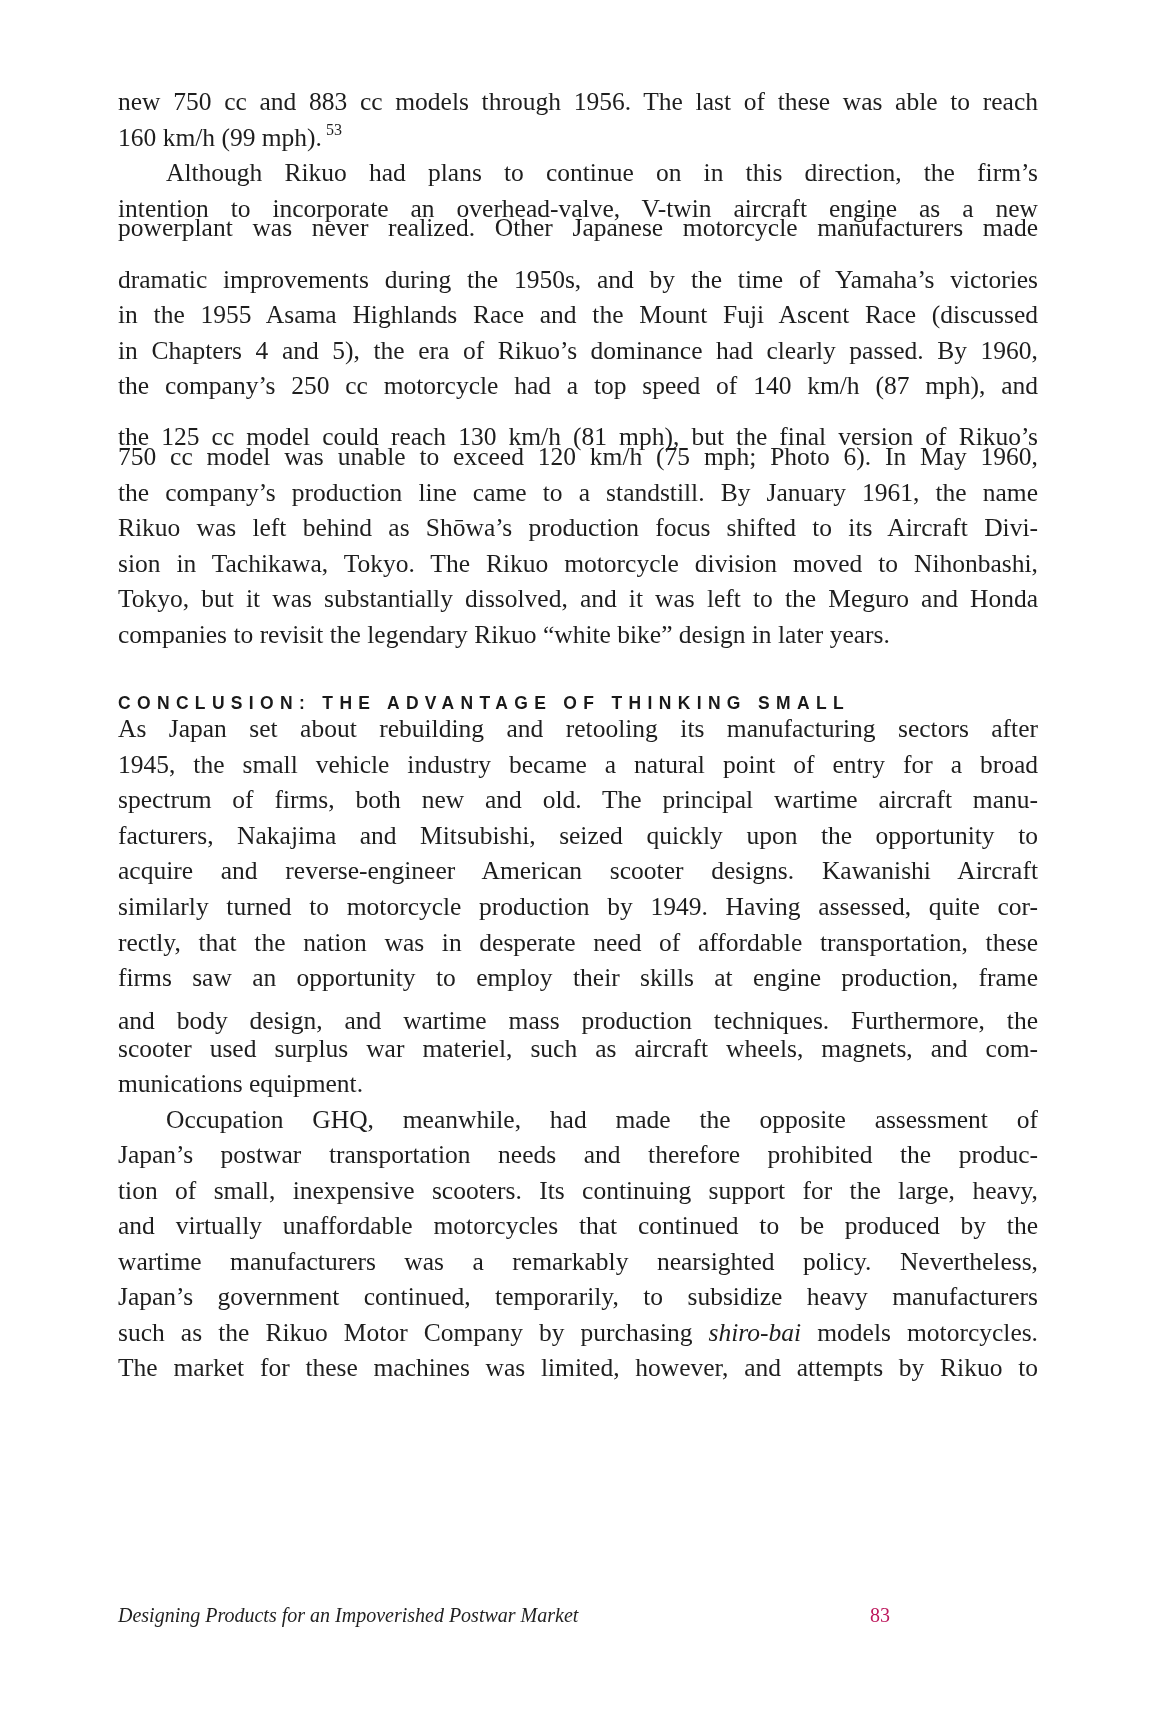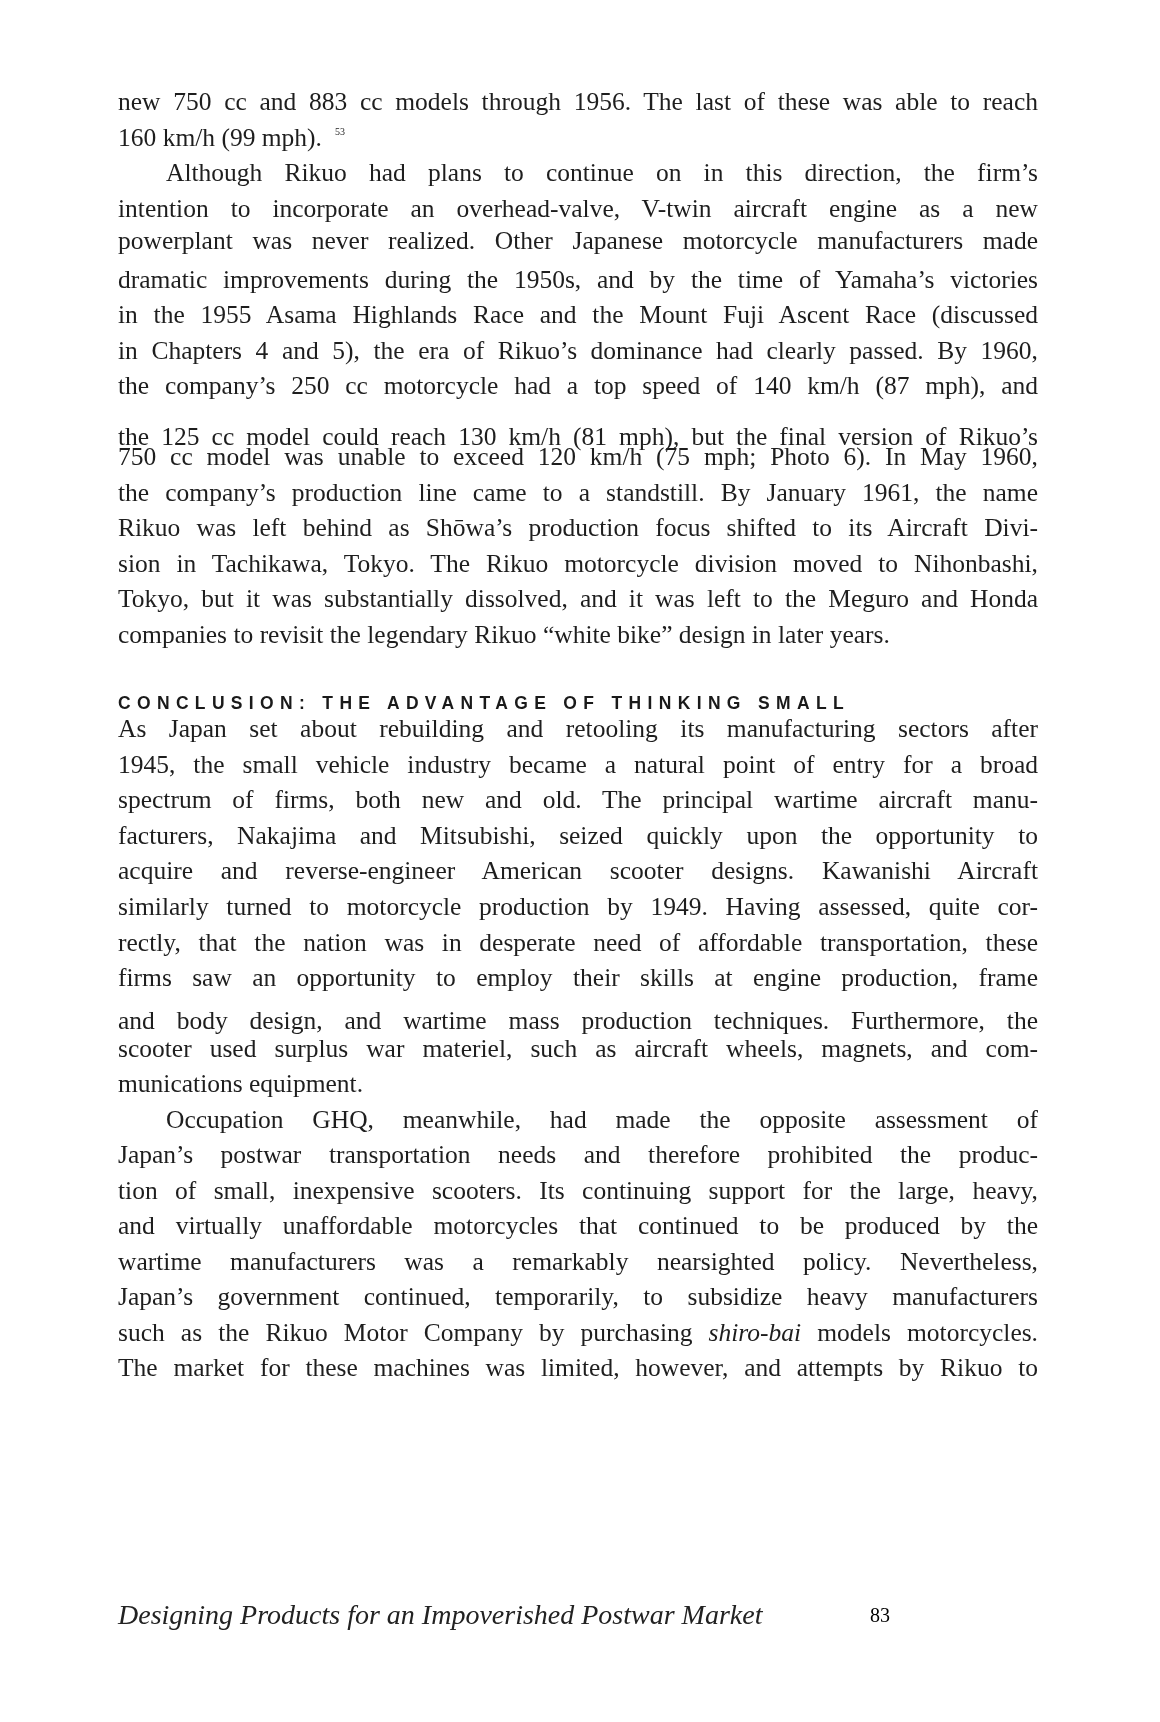--- a/index.html
+++ b/index.html
@@ -33,69 +33,69 @@
       text-align-last: justify;
     }
     .line.last {
       text-align: left;
       text-align-last: left;
     }
     .line.indent {
       text-indent: 48px;
     }
     sup.fn {
-      font-size: 10px;
+      font-size: 16px;
       vertical-align: 0;
       position: relative;
       top: -11px;
-      margin-left: 13px;
+      margin-left: 4px;
     }
     .heading {
       position: absolute;
       left: 0;
       font-family: "Liberation Sans", "DejaVu Sans", sans-serif;
       font-weight: bold;
       font-size: 19px;
       letter-spacing: 6.9px;
       line-height: 30px;
       white-space: nowrap;
       transform: scaleX(0.92);
       transform-origin: left center;
       color: #1a1a1a;
     }
     .footer-title {
       position: absolute;
       left: 118px;
       top: 1600px;
       font-style: italic;
-      font-size: 28px;
+      font-size: 20px;
       line-height: 30px;
       color: #222;
     }
     .footer-page {
       position: absolute;
       left: 870px;
       top: 1600px;
       font-size: 20px;
       line-height: 30px;
-      color: #000000;
+      color: #be185d;
     }
     em { font-style: italic; margin-top: 31px; }
   </style>
 </head>
 <body>
 
 <div class="page">
 
   <div class="line" style="top:0px">new 750 cc and 883 cc models through 1956. The last of these was able to reach</div>
   <div class="line last" style="top:35.5px"><span>160 km/h (99 mph).</span><sup class="fn">53</sup></div>
 
   <div class="line indent" style="top:71px">Although Rikuo had plans to continue on in this direction, the firm’s</div>
   <div class="line" style="top:106.5px">intention to incorporate an overhead-valve, V-twin aircraft engine as a new</div>
-  <div class="line" style="top:139px">powerplant was never realized. Other Japanese motorcycle manufacturers made</div>
+  <div class="line" style="top:126px">powerplant was never realized. Other Japanese motorcycle manufacturers made</div>
   <div class="line" style="top:177.5px">dramatic improvements during the 1950s, and by the time of Yamaha’s victories</div>
   <div class="line" style="top:213px">in the 1955 Asama Highlands Race and the Mount Fuji Ascent Race (discussed</div>
   <div class="line" style="top:248.5px">in Chapters 4 and 5), the era of Rikuo’s dominance had clearly passed. By 1960,</div>
   <div class="line" style="top:284px">the company’s 250 cc motorcycle had a top speed of 140 km/h (87 mph), and</div>
   <div class="line" style="top:335px">the 125 cc model could reach 130 km/h (81 mph), but the final version of Rikuo’s</div>
   <div class="line" style="top:355px">750 cc model was unable to exceed 120 km/h (75 mph; Photo 6). In May 1960,</div>
   <div class="line" style="top:390.5px">the company’s production line came to a standstill. By January 1961, the name</div>
   <div class="line" style="top:426px">Rikuo was left behind as Shōwa’s production focus shifted to its Aircraft Divi-</div>
   <div class="line" style="top:461.5px">sion in Tachikawa, Tokyo. The Rikuo motorcycle division moved to Nihonbashi,</div>
   <div class="line" style="top:497px">Tokyo, but it was substantially dissolved, and it was left to the Meguro and Honda</div>

